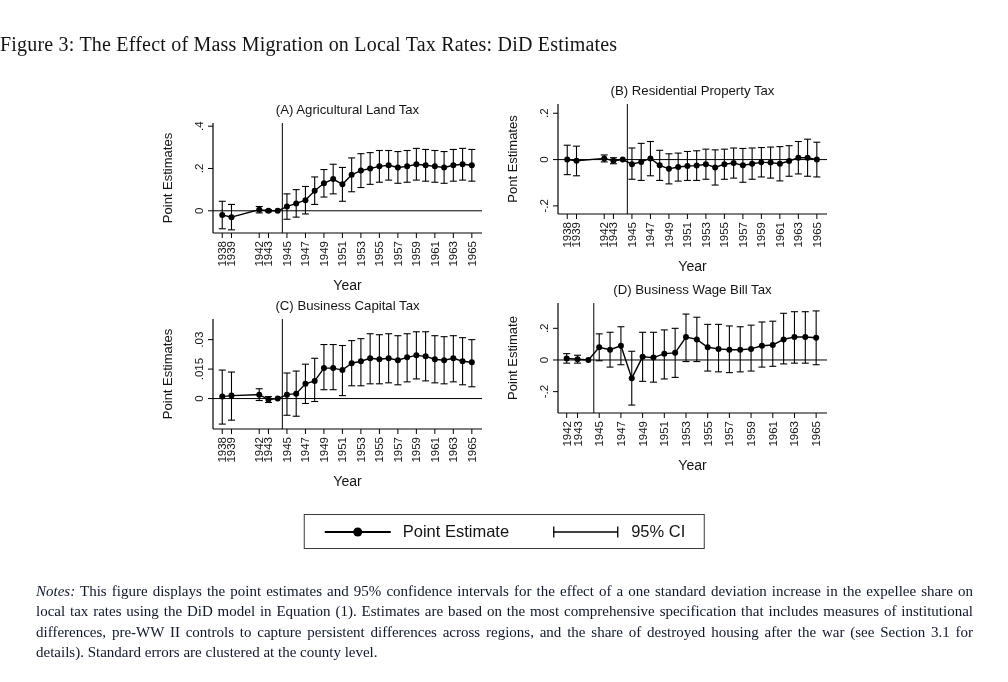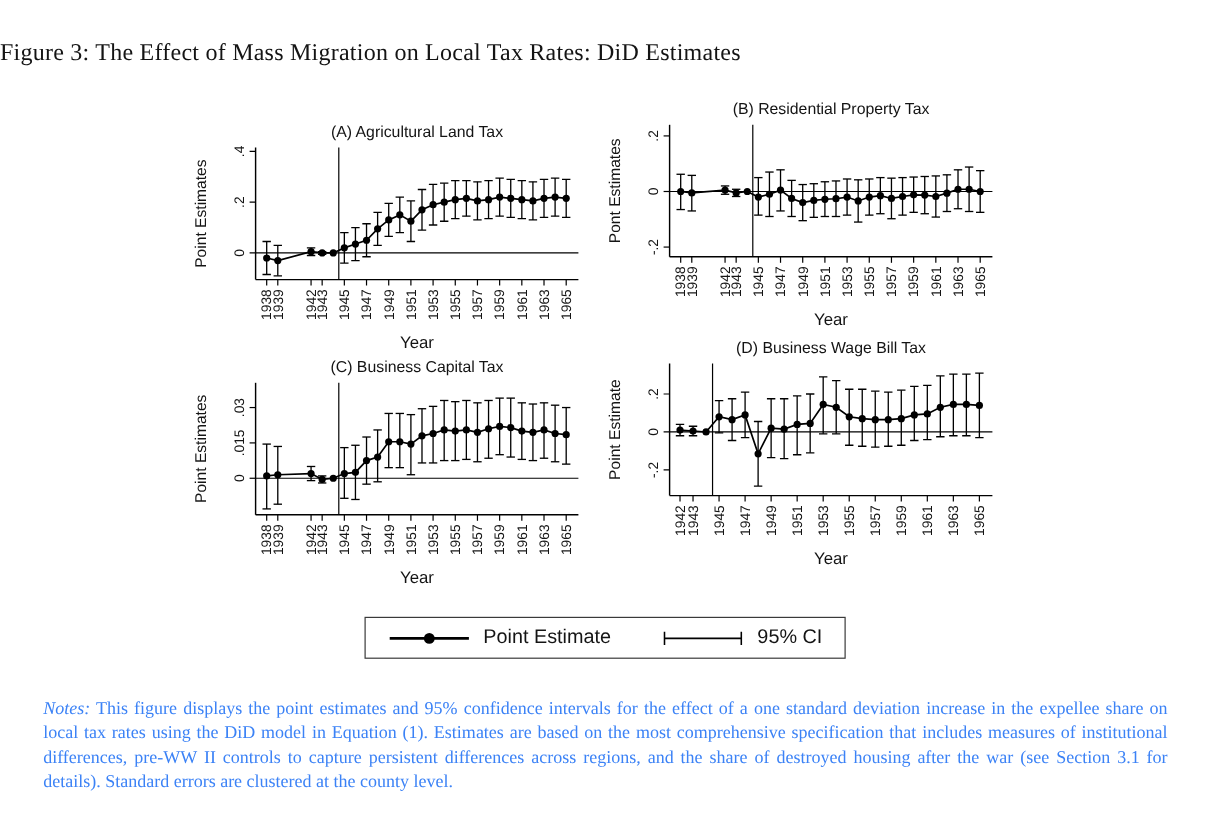--- a/index.html
+++ b/index.html
@@ -25,21 +25,21 @@
     border:1.6px solid #3a3a3a; padding:7px 18px; white-space:nowrap;
   }
   .legend-label { font-size:16.5px; color:#141414; }
   .legend-sym { display:inline-block; vertical-align:middle; }
   .sym-pe { margin-right:10px; }
   .lbl-pe { margin-right:42px; }
   .sym-ci { margin-right:10px; }
   .notes {
     position:absolute; top:581px; left:36px; width:937px; margin:0;
     font-family:"Liberation Serif", serif; font-size:15px; line-height:1.36;
-    color:#3b82f6; text-align:justify;
+    color:#0f172a; text-align:justify;
   }
   .notes .notes-label { font-style:italic; }
 </style>
 </head>
 <body>
 
 <div class="page">
 
   <h1 class="fig-title">Figure 3: The Effect of Mass Migration on Local Tax Rates: DiD Estimates</h1>
 

